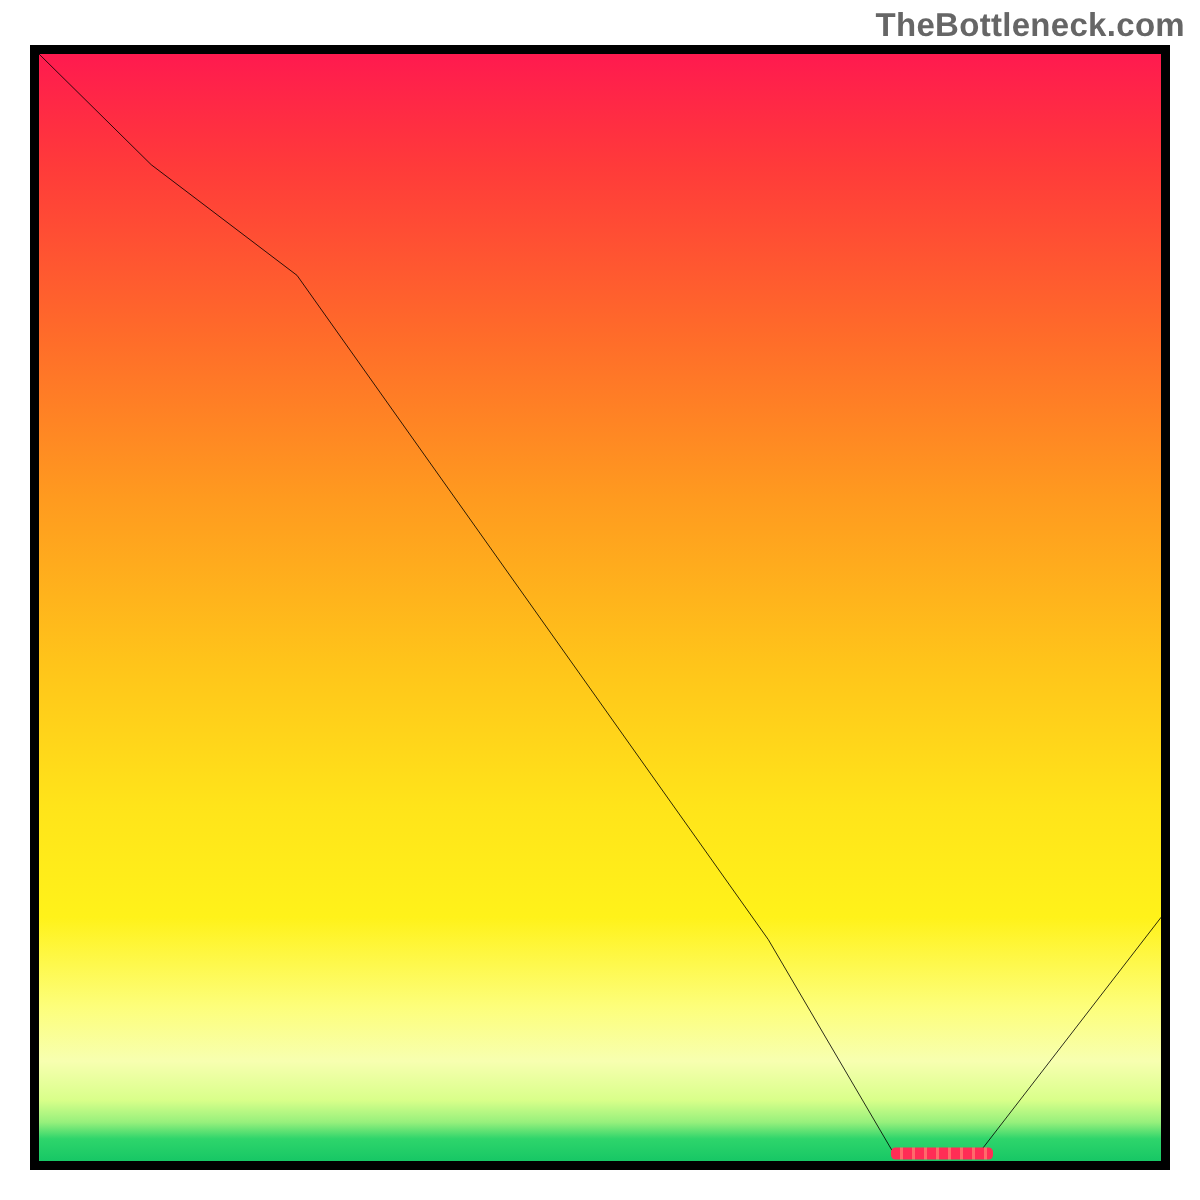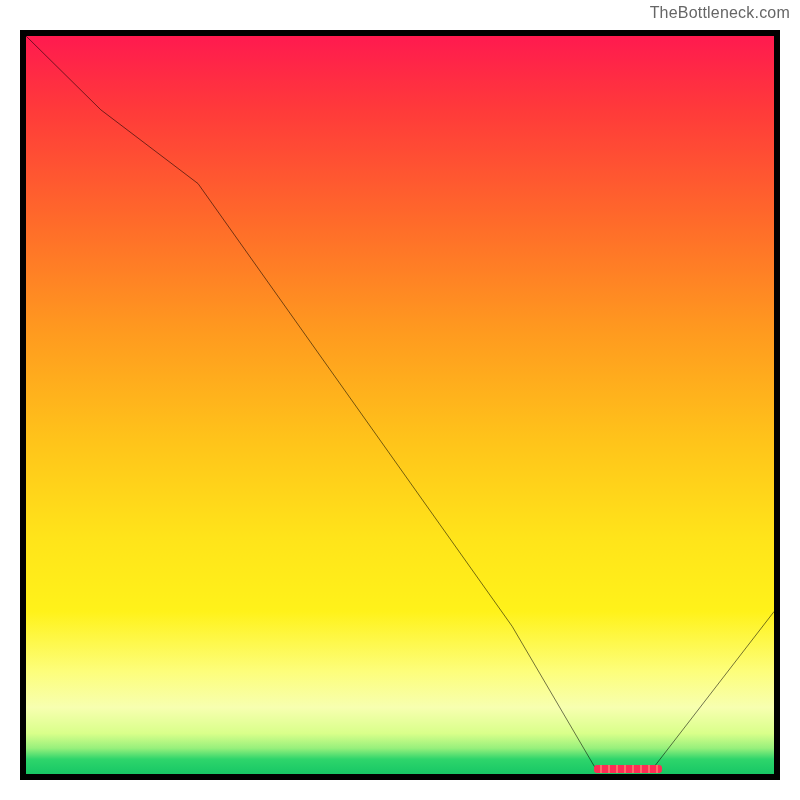--- a/index.html
+++ b/index.html
@@ -13,22 +13,22 @@
   }
   .wrap {
     position: relative;
     width: 800px;
     height: 800px;
   }
   .watermark {
     position: absolute;
     top: 4px;
     right: 10px;
-    font-size: 16px;
-    font-weight: 400;
+    font-size: 22px;
+    font-weight: 700;
     color: #666666;
     letter-spacing: 0.2px;
   }
   .plot-frame {
     position: absolute;
     left: 20px;
     right: 20px;
     top: 30px;
     bottom: 20px;
     border: 6px solid #000000;

